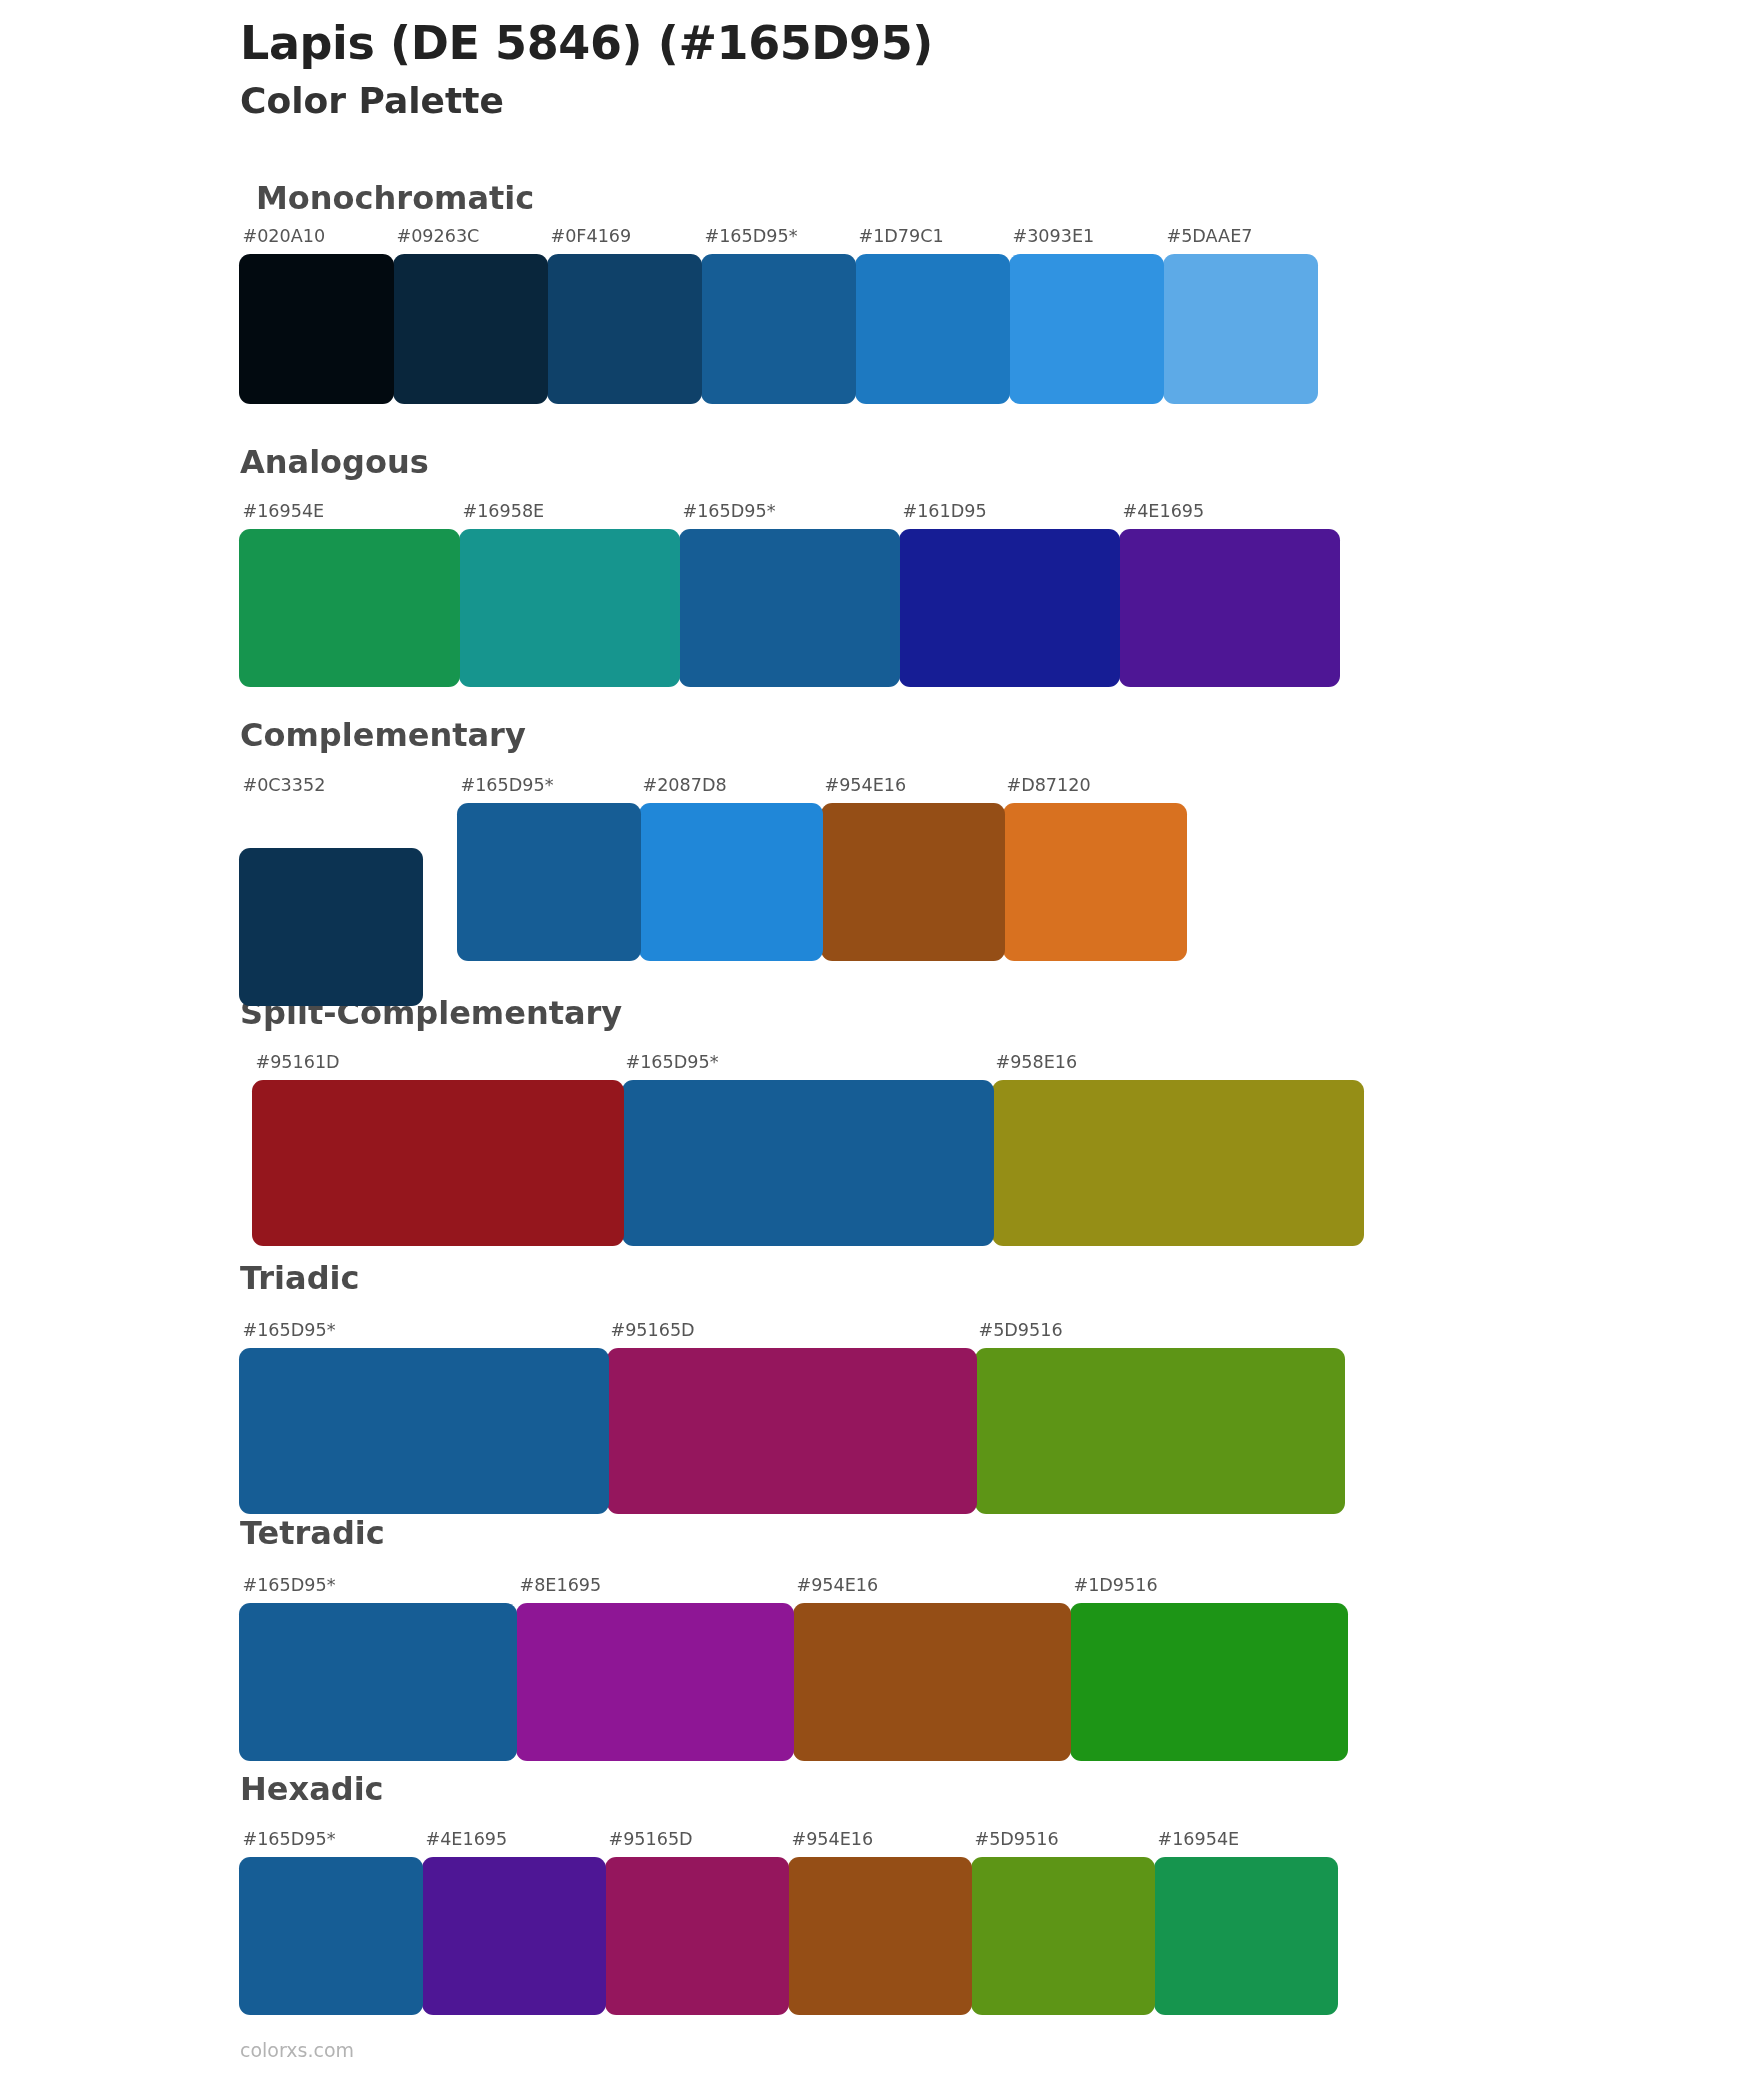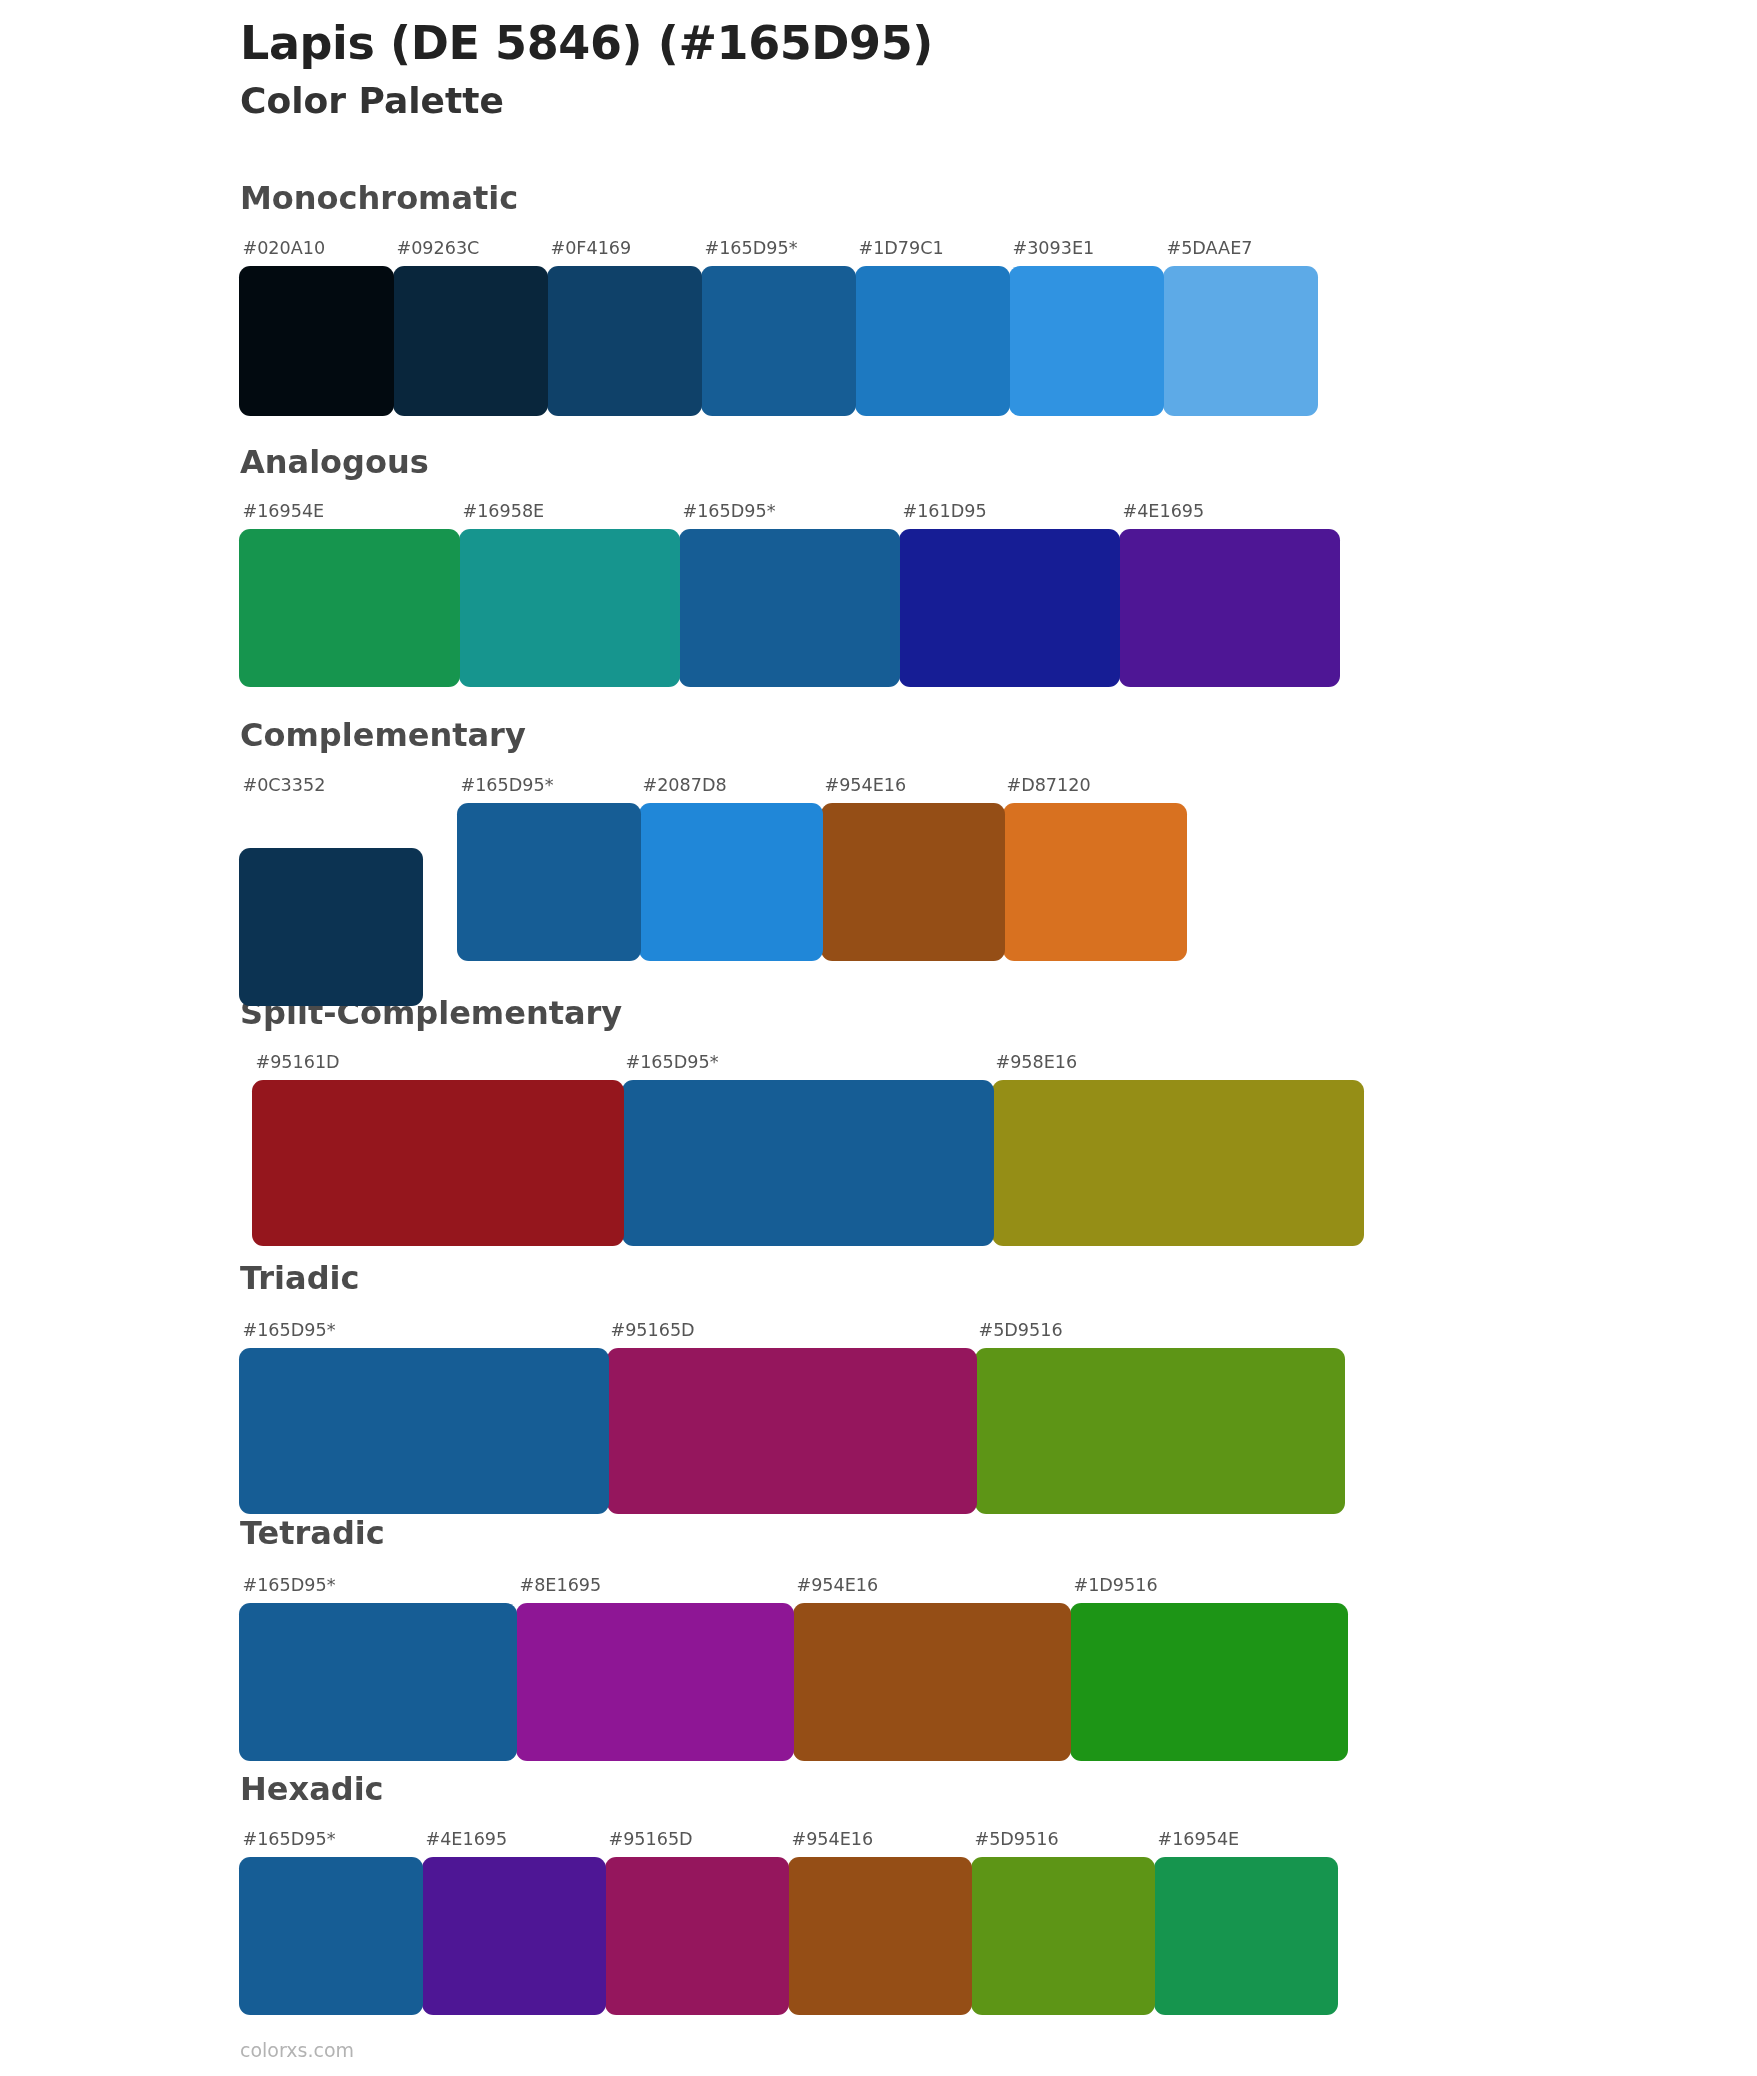--- a/index.html
+++ b/index.html
@@ -102,22 +102,22 @@
 
 <div class="page">
 
   <div class="header">
     <h1 class="page-title">Lapis (DE 5846) (#165D95)</h1>
     <h2 class="page-subtitle">Color Palette</h2>
   </div>
 
   <div id="sections-root">
       <div class="section">
-        <div class="section-title" style="position: absolute; left: 0px; top: 182px; margin-left: 240px;">Monochromatic</div>
-        <div class="swatch-row" style="position: absolute; left: 0px; top: 240px; margin-left: 240px; width: 874px;">
+        <div class="section-title" style="position: absolute; left: 16px; top: 182px; margin-left: 240px;">Monochromatic</div>
+        <div class="swatch-row" style="position: absolute; left: 0px; top: 228px; margin-left: 240px; width: 874px;">
           <div class="swatch-cell" style="width: 154px;">
             <div class="swatch-label">#020A10</div>
             <div class="swatch-chip" style="background: rgb(2, 10, 16); width: 155px; height: 150px; margin-left: -0.8px; z-index: 40; position: relative;"></div>
           </div>
           <div class="swatch-cell" style="width: 154px;">
             <div class="swatch-label">#09263C</div>
             <div class="swatch-chip" style="background: rgb(9, 38, 60); width: 155px; height: 150px; margin-left: -0.8px; z-index: 39; position: relative;"></div>
           </div>
           <div class="swatch-cell" style="width: 154px;">
             <div class="swatch-label">#0F4169</div>

